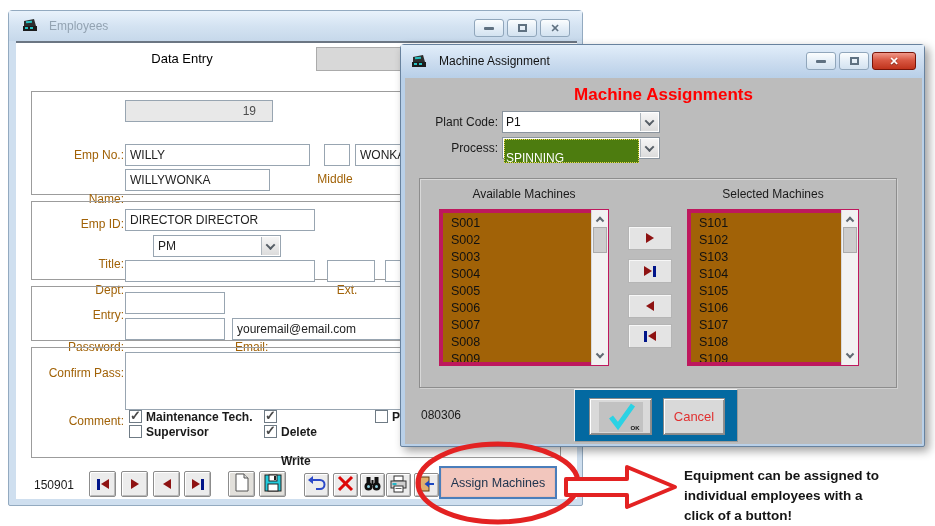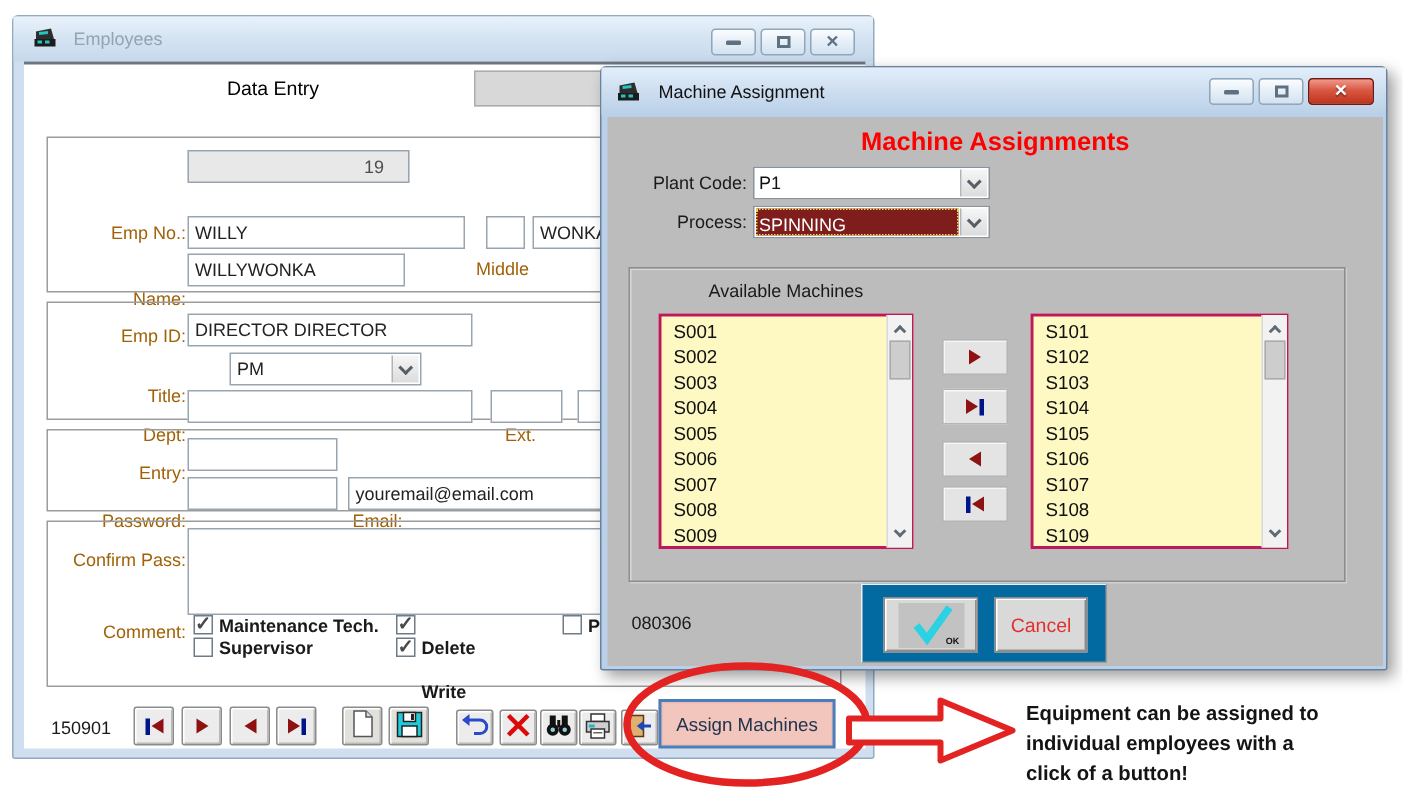--- a/index.html
+++ b/index.html
@@ -56,42 +56,42 @@
     border: 1px solid #8c8c8c; border-radius: 2px;
     box-shadow: inset 1px 1px 0 #ffffff, inset -1px -1px 0 #b9b9b9;
     display: flex; align-items: center; justify-content: center; gap: 1px;
   }
   .tri { width: 0; height: 0; border-style: solid; display: inline-block; }
   .tri-r { border-width: 5px 0 5px 8px; border-color: transparent transparent transparent #8e1212; }
   .tri-l { border-width: 5px 8px 5px 0; border-color: transparent #8e1212 transparent transparent; }
   .vbar { width: 3px; height: 11px; background: #001489; display: inline-block; }
 
   
-  .listbox { position: absolute; background: #fef9c3; border: 2px solid #be185d; padding: 2px 12px 0 0; overflow: hidden; }
+  .listbox { position: absolute; background: #a16207; border: 4px solid #be185d; padding: 2px 12px 0 0; overflow: hidden; }
   .lb-item { height: 17px; line-height: 17px; padding-left: 8px; font-size: 12.5px; color: #111; }
   .sbar { position: absolute; top: 1px; bottom: 1px; right: 1px; width: 17px; background: #f2f2f2; border-left: 1px solid #d9d9d9; }
   .sbtn { position: absolute; left: 0; right: 0; height: 16px; background: #f2f2f2; display: flex; align-items: center; justify-content: center; }
   .sarrow-up { width: 6px; height: 6px; border-left: 2px solid #606a72; border-top: 2px solid #606a72; transform: rotate(45deg) translate(2px,2px); }
   .sarrow-dn { width: 6px; height: 6px; border-right: 2px solid #606a72; border-bottom: 2px solid #606a72; transform: rotate(45deg) translate(-2px,-2px); }
   .sthumb { position: absolute; left: 1px; right: 1px; top: 17px; height: 26px; background: #cdcdcd; border: 1px solid #ababab; }
 
   .xfer-btn {
     position: absolute; width: 44px; height: 24px; background: #e4e4e4;
     border: 1px solid #b5b5b5; box-shadow: inset 1px 1px 0 #f7f7f7;
     display: flex; align-items: center; justify-content: center; gap: 1px;
   }
 
   
   .dlg-client { position: absolute; background: #bcbcbc; }
   .dlg-gbox { position: absolute; border: 1px solid #8d8d8d; box-shadow: inset 1px 1px 0 #d8d8d8, 1px 1px 0 #d0d0d0; }
   .combo { position: absolute; background: #fff; border: 1px solid #8a949e; }
   .combo .val { position: absolute; left: 3px; top: 3px; font-size: 12px; color: #111; }
   .combo .val-sel {
-    left: 1px; top: 1px; right: 20px; bottom: 1px; padding: 4px 2px;
-    background: #7f1d1d; color: #fff; outline: 1px dotted #e6d84a; outline-offset: -1px;
+    left: 1px; top: 1px; right: 20px; bottom: 1px; padding: 12px 2px;
+    background: #4d7c0f; color: #fff; outline: 1px dotted #e6d84a; outline-offset: -1px;
   }
   .ok-cancel-panel {
     position: absolute; background: #0369a1;
     border-top: 1px solid #efefef; border-left: 1px solid #efefef;
     border-right: 1px solid #9a9a9a; border-bottom: 1px solid #9a9a9a;
   }
   .push-btn {
     position: absolute; background: #d9d9d9; border: 1px solid #8a8a8a;
     box-shadow: inset 1px 1px 0 #fff, inset -1px -1px 0 #8f8f8f;
     display: flex; align-items: center; justify-content: center;
@@ -317,20 +317,21 @@
     <span class="plain" style="left:18px; top:63px; width:75px; text-align:right;">Process:</span>
     <span class="combo" style="left:97px; top:59px; width:158px; height:22px;">
       <span class="val val-sel" style="position:absolute;">SPINNING</span>
       <span class="combo-arrow">
           <span class="chev"></span>
         </span>
     </span>
 
     <div class="dlg-gbox" style="left:14px; top:100px; width:478px; height:210px;">
       <span class="plain" style="left:19px; top:8px; width:170px; text-align:center;">Available Machines</span>
+      <span class="plain" style="left:267px; top:8px; width:172px; text-align:center;">Selected Machines</span>
 
       <div class="listbox" style="left:19px; top:30px; width:170px; height:157px;">
           <div class="lb-item">S001</div>
           <div class="lb-item">S002</div>
           <div class="lb-item">S003</div>
           <div class="lb-item">S004</div>
           <div class="lb-item">S005</div>
           <div class="lb-item">S006</div>
           <div class="lb-item">S007</div>
           <div class="lb-item">S008</div>

